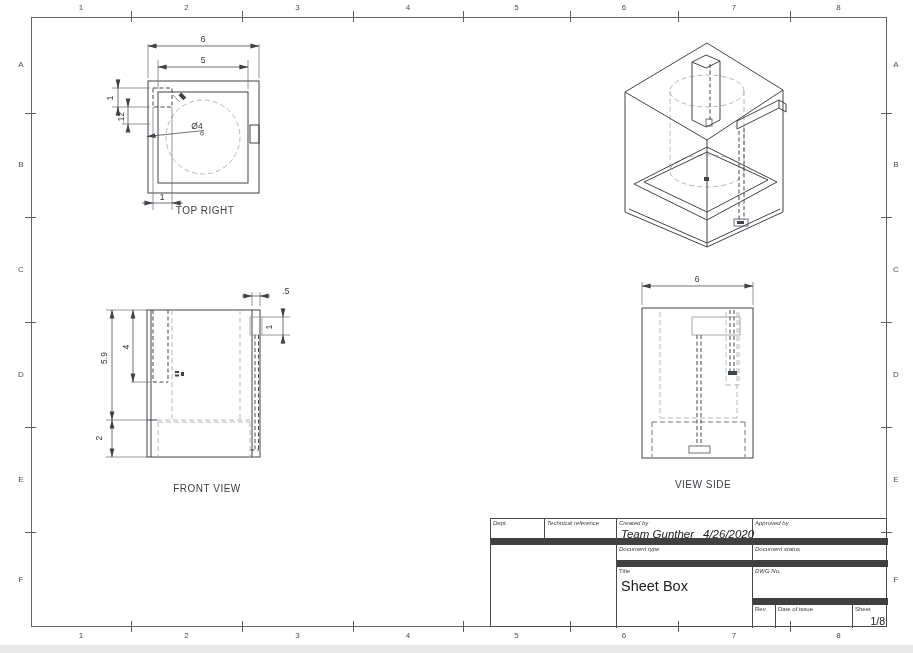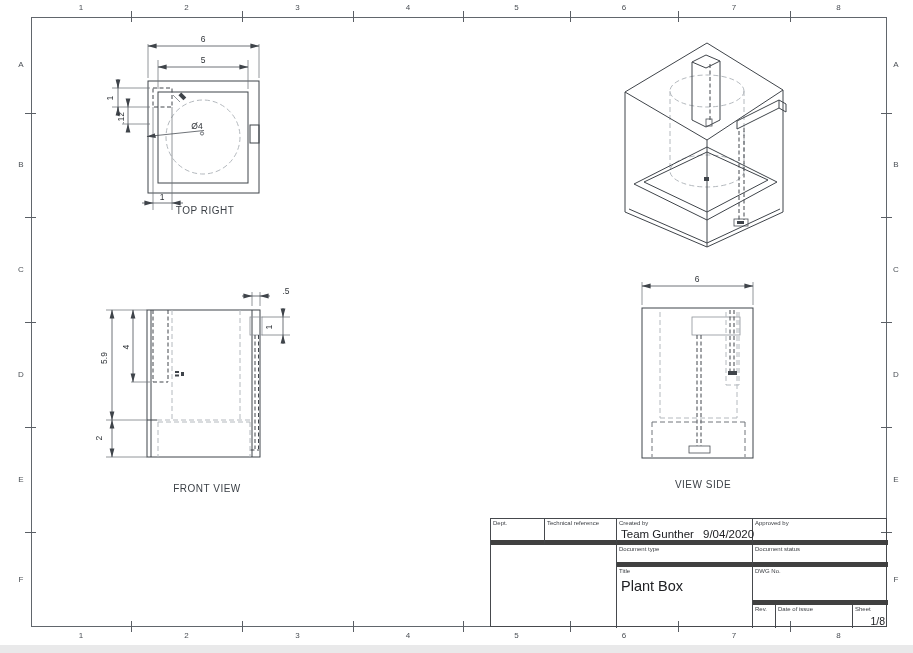--- a/index.html
+++ b/index.html
@@ -32,21 +32,21 @@
     color:#3a3f45;
   }
   
   #title-block {
     position:absolute; left:490px; top:518px; width:397px; height:109px;
     border:1px solid #46494d; box-sizing:border-box; color:#333;
   }
   .tb-cell { position:absolute; box-sizing:border-box; }
   .tb-label { position:absolute; left:2px; top:1px; font-size:6px; color:#3a3d42; white-space:nowrap; }
   .br { border-right:1px solid #46494d; }
-  .bb { border-bottom:5px solid #404040; }
+  .bb { border-bottom:7px solid #404040;font-style:italic; }
   .tb-value-lg { position:absolute; color:#202124; white-space:nowrap; }
   #bottom-strip { position:absolute; left:0; top:645px; width:913px; height:8px; background:#e9e9ea; }
 </style>
 </head>
 <body>
 
 <div id="screen">
 
   <svg width="0" height="0" style="position:absolute">
     <defs>
@@ -249,35 +249,35 @@
   <div id="title-block">
     <div class="tb-cell br bb" style="left:0; top:0; width:54px; height:26px">
       <span class="tb-label">Dept.</span>
     </div>
     <div class="tb-cell br bb" style="left:54px; top:0; width:72px; height:26px">
       <span class="tb-label">Technical reference</span>
     </div>
     <div class="tb-cell br bb" style="left:126px; top:0; width:136px; height:26px">
       <span class="tb-label">Created by</span>
       <span class="tb-value-lg" style="left:4px; top:9px; font-size:11.5px">Team Gunther</span>
-      <span class="tb-value-lg" style="left:86px; top:9px; font-size:11.5px">9/04/2020</span>
+      <span class="tb-value-lg" style="left:86px; top:9px; font-size:11.5px">4/26/2020</span>
     </div>
     <div class="tb-cell bb" style="left:262px; top:0; width:135px; height:26px">
       <span class="tb-label">Approved by</span>
     </div>
     <div class="tb-cell br" style="left:0; top:26px; width:126px; height:83px"></div>
     <div class="tb-cell br bb" style="left:126px; top:26px; width:136px; height:22px">
       <span class="tb-label">Document type</span>
     </div>
     <div class="tb-cell bb" style="left:262px; top:26px; width:135px; height:22px">
       <span class="tb-label">Document status</span>
     </div>
     <div class="tb-cell br" style="left:126px; top:48px; width:136px; height:61px">
       <span class="tb-label">Title</span>
-      <span class="tb-value-lg" style="left:4px; top:11px; font-size:14.5px">Plant Box</span>
+      <span class="tb-value-lg" style="left:4px; top:11px; font-size:14.5px">Sheet Box</span>
     </div>
     <div class="tb-cell bb" style="left:262px; top:48px; width:135px; height:38px">
       <span class="tb-label">DWG No.</span>
     </div>
     <div class="tb-cell br" style="left:262px; top:86px; width:23px; height:23px">
       <span class="tb-label">Rev.</span>
     </div>
     <div class="tb-cell br" style="left:285px; top:86px; width:77px; height:23px">
       <span class="tb-label">Date of issue</span>
     </div>

